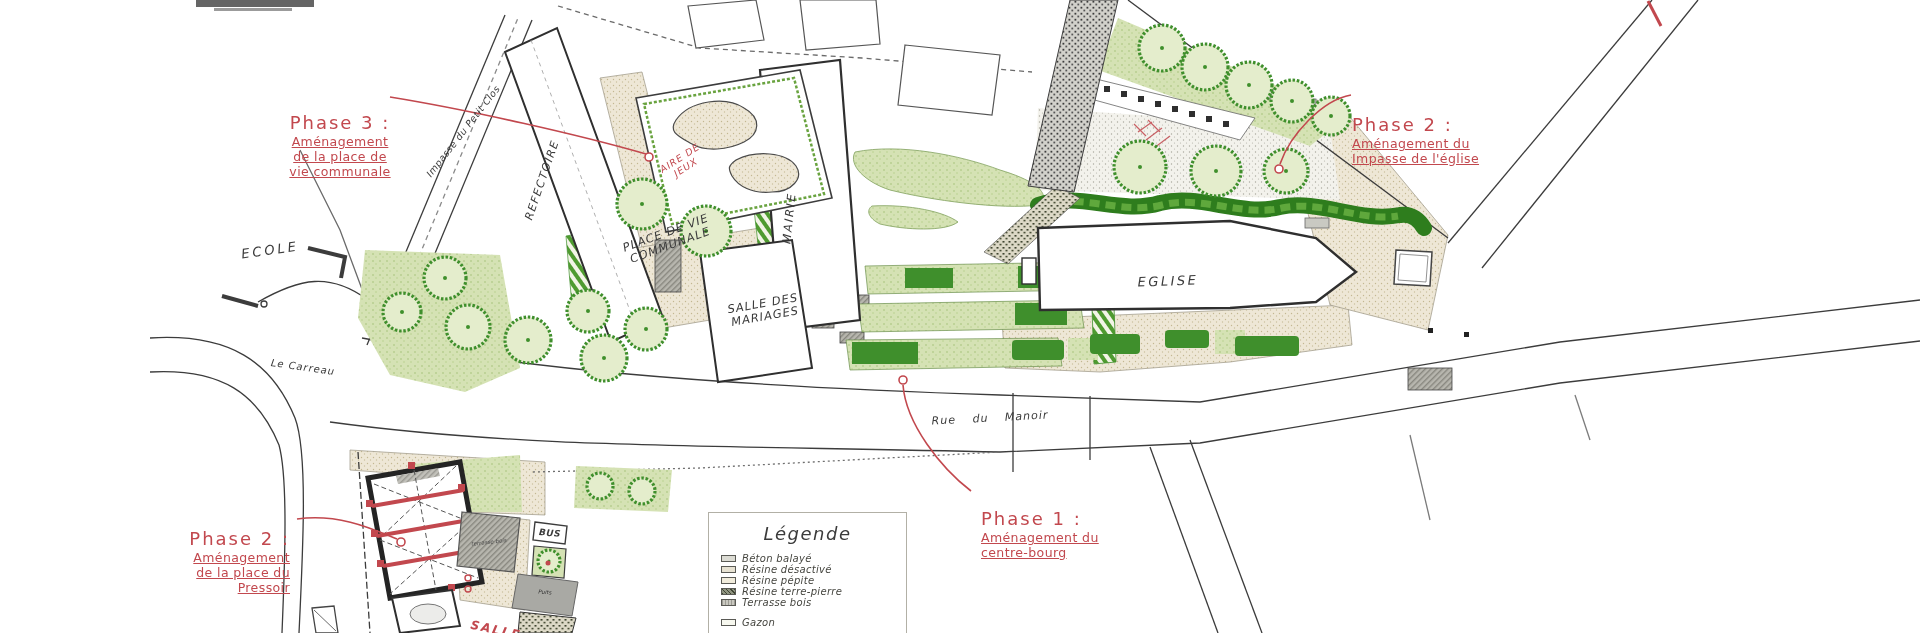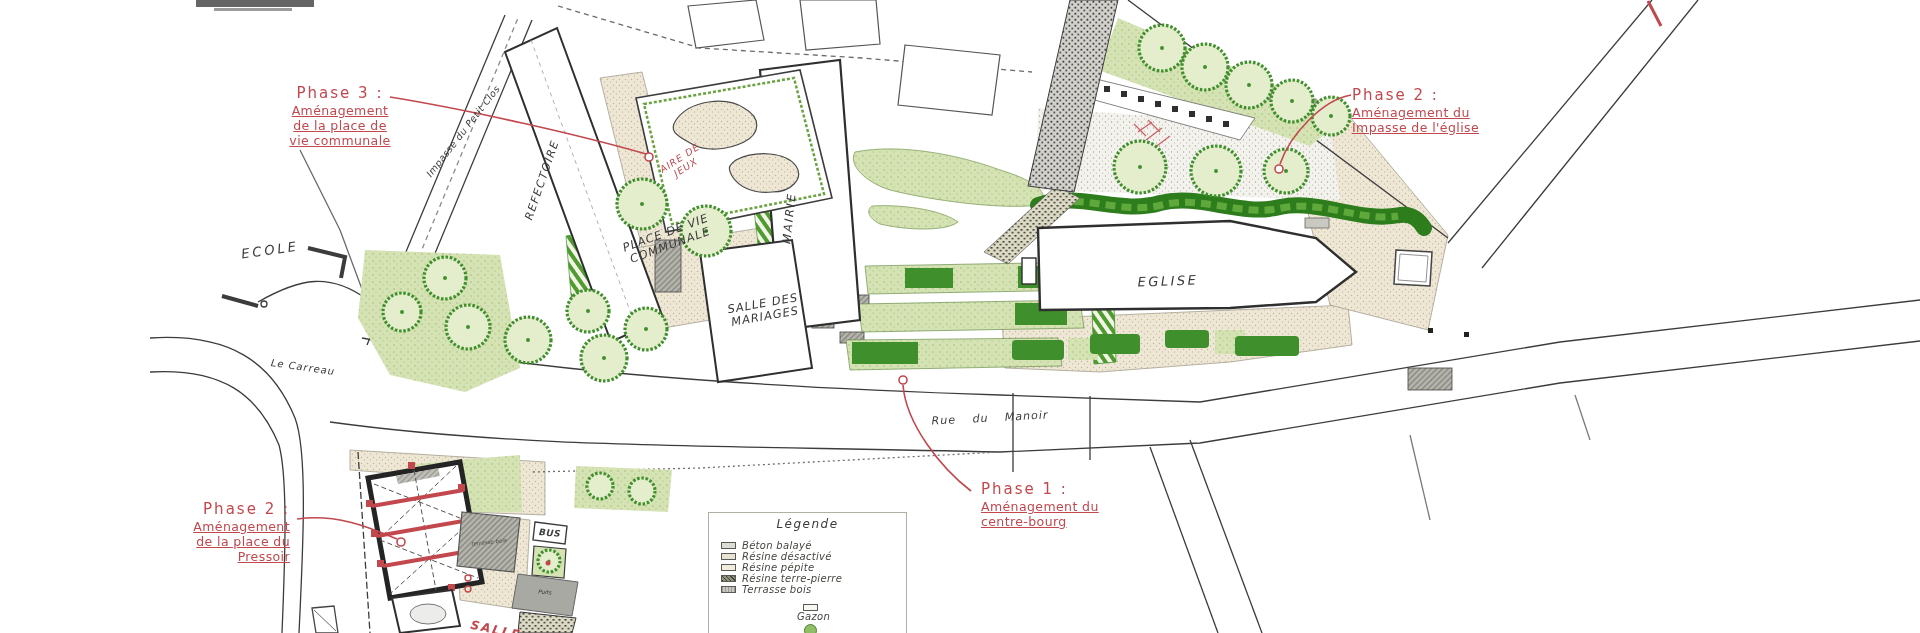--- a/index.html
+++ b/index.html
@@ -8,31 +8,31 @@
   svg.plan { position:absolute; left:0; top:0; }
 
   
   .lbl { position:absolute; font-style:italic; color:#3b3b3b; white-space:nowrap;
          transform-origin:center; font-family:"DejaVu Sans", sans-serif; }
   .lbl.wrap { white-space:normal; text-align:center; line-height:1.12; }
   .red { color:#c2484e; }
 
   
   .phase { position:absolute; color:#c2484e; font-family:"DejaVu Sans", sans-serif; }
-  .phase .t { display:block; font-size:15px; letter-spacing:2px; margin-bottom:2px; }
+  .phase .t { display:block; font-size:18px; letter-spacing:2px; margin-bottom:2px;margin-top:28px; }
   .phase .l { display:block; font-size:12.5px; letter-spacing:0.4px; line-height:1.18;text-decoration:underline; }
   .ta-c { text-align:center; } .ta-r { text-align:right; } .ta-l { text-align:left; }
 
   
   .legend { position:absolute; left:708px; top:512px; width:199px; height:130px;
             background:#fff; border:1px solid #b2b0a6; box-sizing:border-box; }
-  .leg-title { margin:4px 0 9px 0; text-align:center; font-size:12px; font-style:italic;
+  .leg-title { margin:10px 0 9px 0; text-align:center; font-size:18px; font-style:italic;
                color:#3b3b3b; letter-spacing:1.5px; }
   .leg-row { display:flex; align-items:center; padding-left:12px; height:11px; }
-  .leg-row.gap { margin-top:9px;flex-direction:column; }
+  .leg-row.gap { margin-top:9px; }
   .sw { width:15px; height:7px; border:1px solid #5a5a55; margin-right:6px;
         box-sizing:border-box; flex:none; }
   .sw-beton-balaye    { background:#dcdcd4; }
   .sw-beton-desactive { background:#e7e2d2; }
   .sw-resine-pepite   { background:#f1ecdc; }
   .sw-melange-terre-pierre { background:repeating-linear-gradient(45deg,#3f4433 0 1px,#8f9480 1px 3px); }
   .sw-terrasse-bois   { background:repeating-linear-gradient(90deg,#9d9c94 0 1px,#c9c8c0 1px 3px); }
   .sw-gazon           { background:#f7f8ef; }
   .sw-vivaces-graminees { width:13px; height:13px; border-radius:50%; background:#8fbe64; border-color:#4f8032; }
   .leg-label { font-size:10px; font-style:italic; color:#45453f; letter-spacing:0.3px; white-space:nowrap; }

